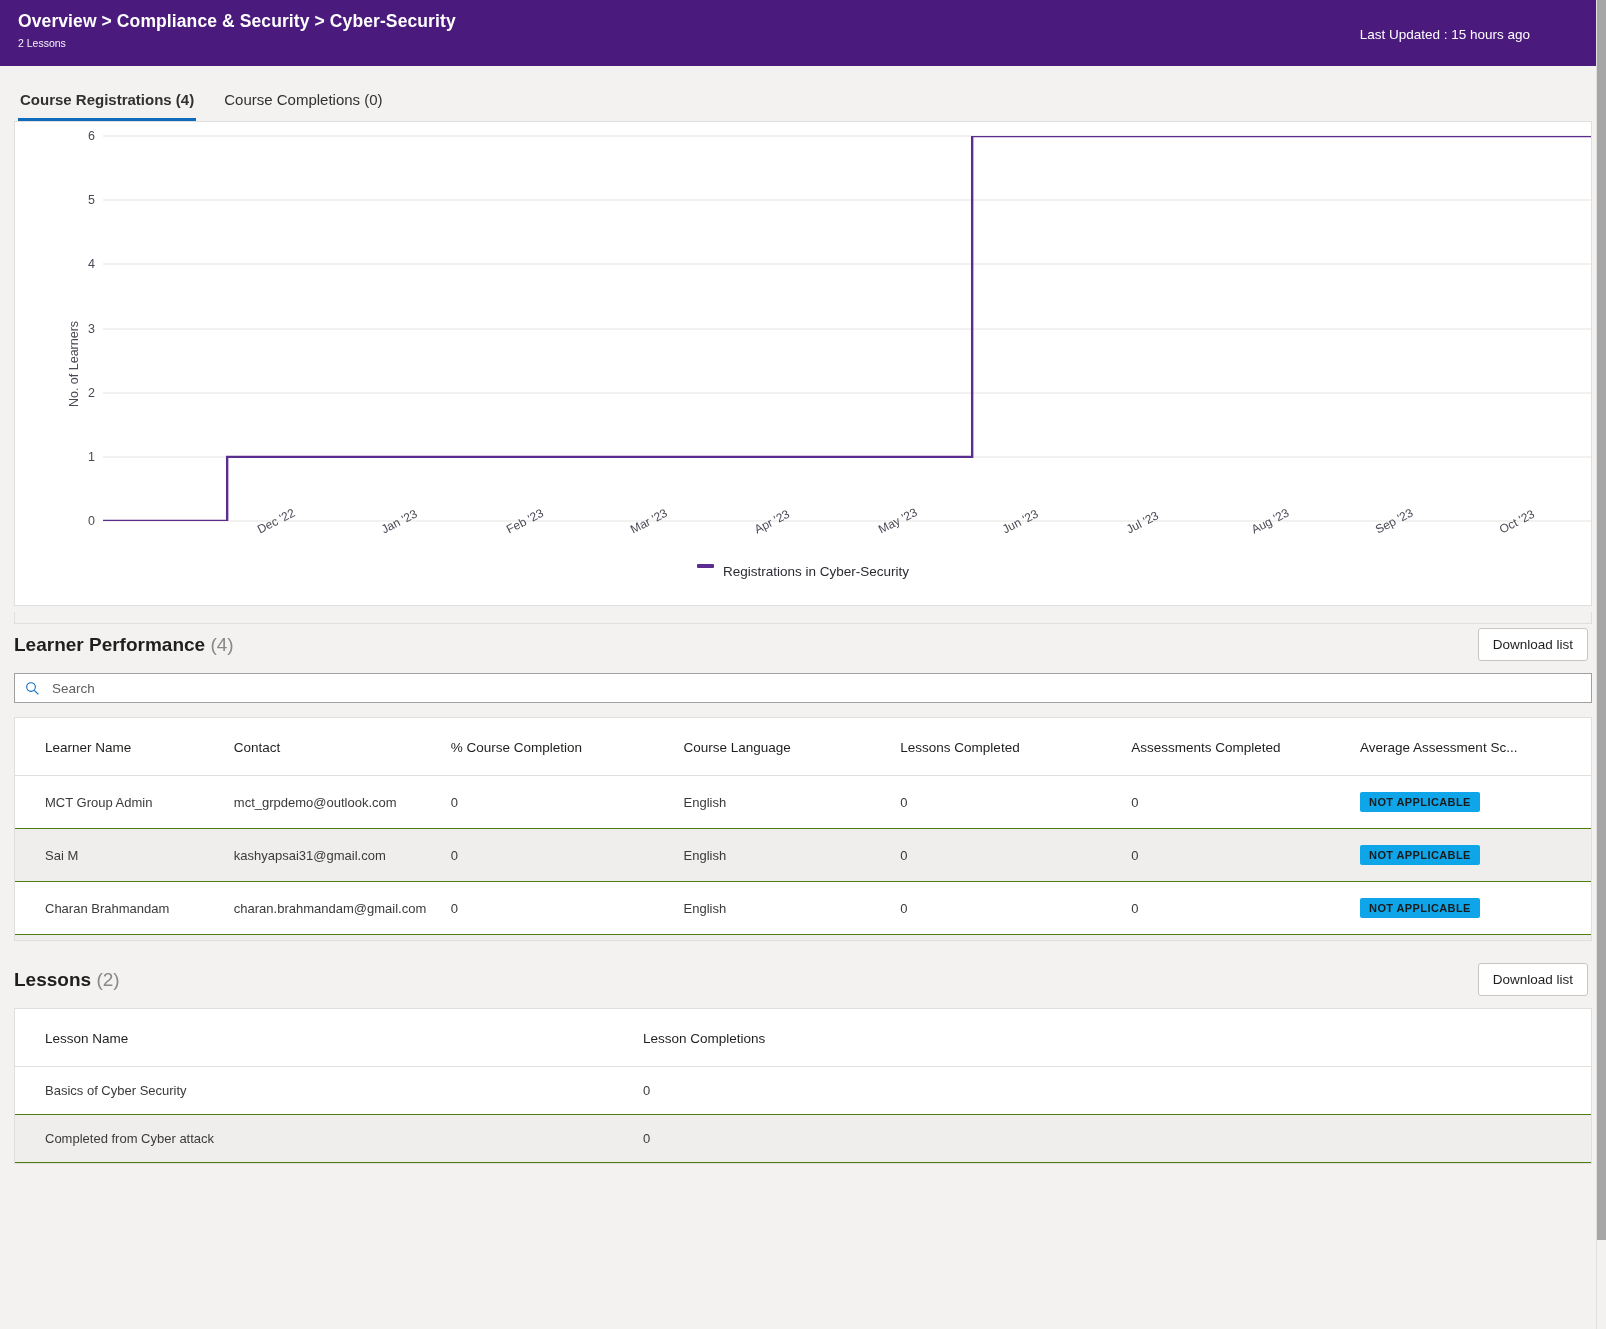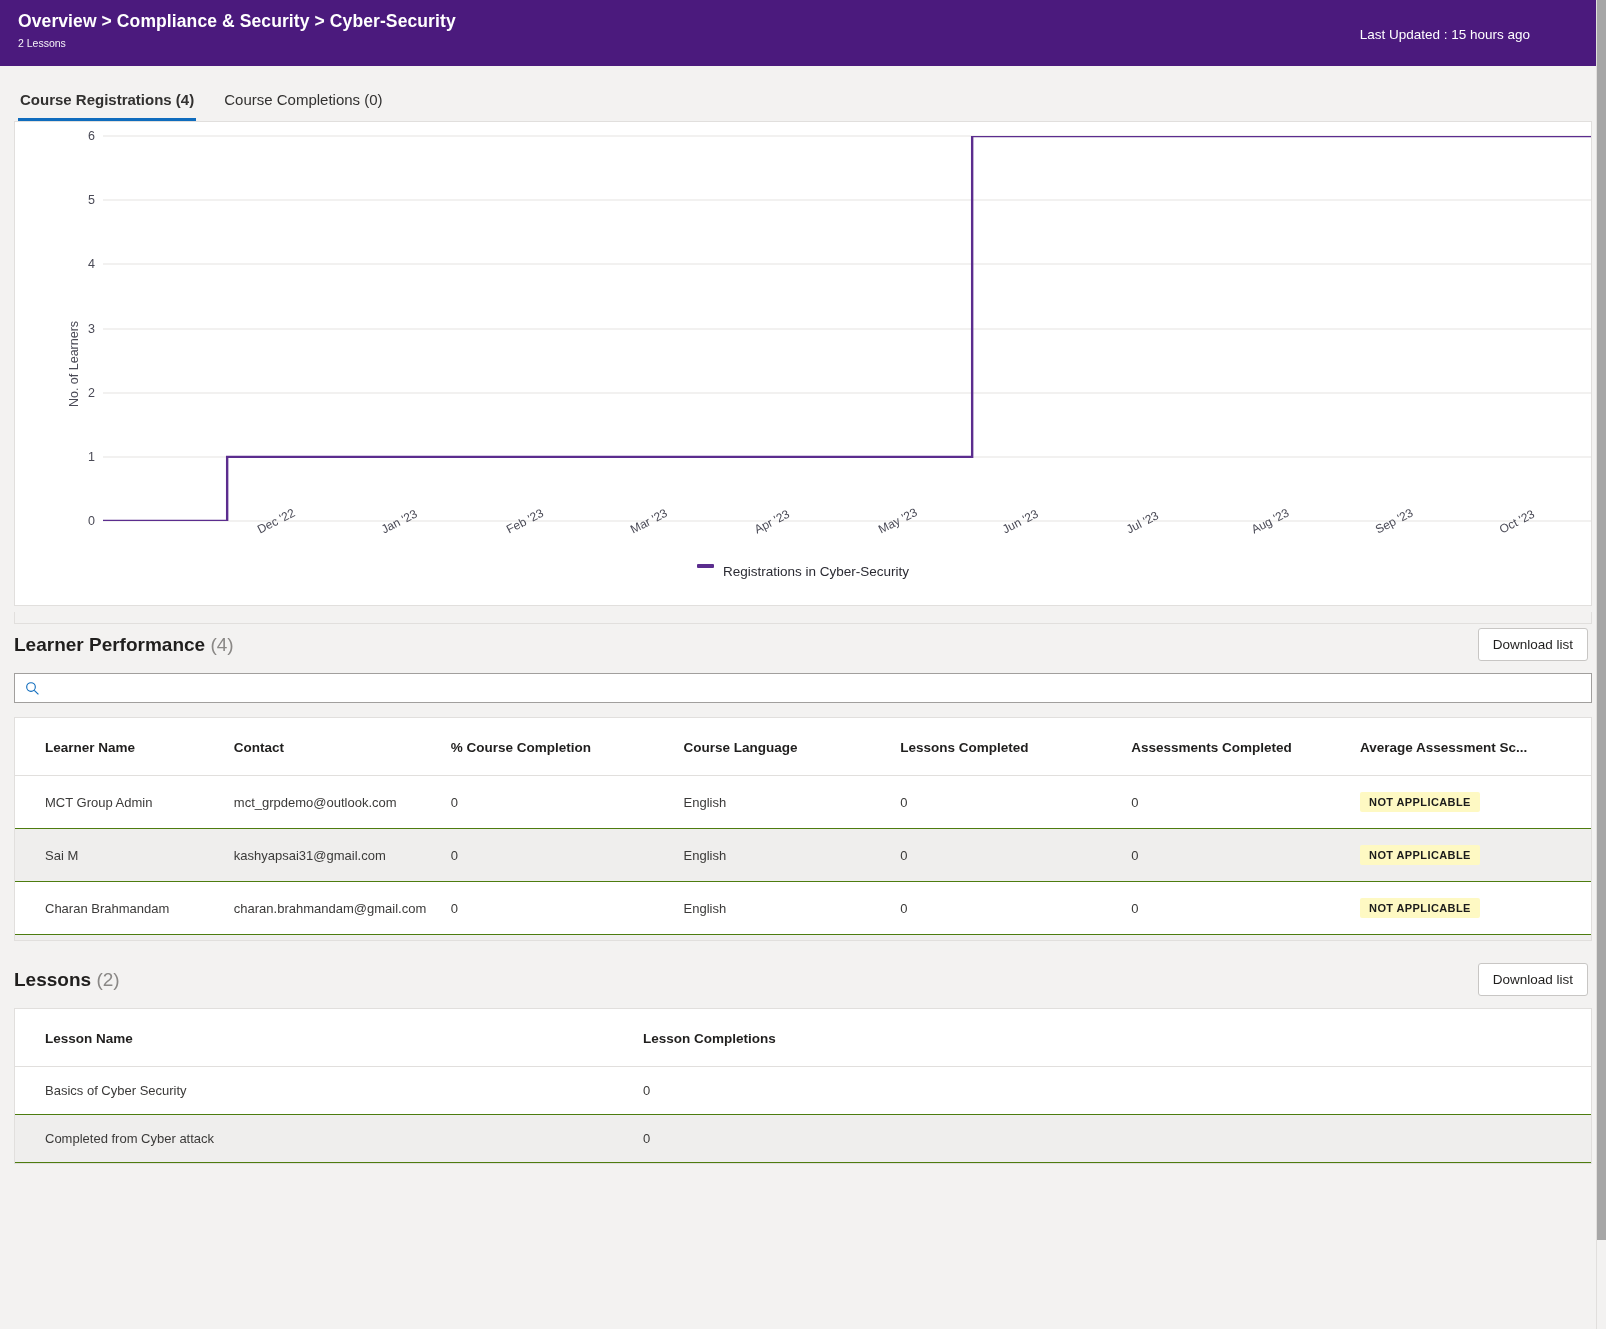--- a/index.html
+++ b/index.html
@@ -195,42 +195,42 @@
 
   .table-wrap {
     background: #ffffff;
     border: 1px solid #e1dfdd;
     overflow: hidden;
   }
   table { border-collapse: collapse; width: 100%; table-layout: fixed; }
   thead th {
     text-align: left;
     font-size: 13.5px;
-    font-weight: bold;
+    font-weight: normal;
     color: #201f1e;
     padding: 22px 0 20px 0;
     border-bottom: 1px solid #e1dfdd;
     white-space: nowrap;
     overflow: hidden;
     text-overflow: ellipsis;
     margin-left: 24px;
   }
   tbody td {
     font-size: 13px;
     color: #3b3a39;
     padding: 16px 0;
     border-bottom: 1px solid #4d7c0f;
     white-space: nowrap;
     overflow: hidden;
     text-overflow: ellipsis;
   }
   tbody tr:nth-child(even) { background: #efeeed; }
   .badge {
     display: inline-block;
-    background: #fef9c3;
+    background: #0ea5e9;
     color: #1b1b1b;
     font-size: 11px;
     font-weight: bold;
     letter-spacing: .4px;
     padding: 4px 9px;
     border-radius: 2px;
     white-space: nowrap;
   }
   
   .lp-c0 { width: 218px; padding-left: 30px !important; }
@@ -328,20 +328,21 @@
       <span class="section-count">(4)</span>
     </div>
     <button class="download-btn">Download list</button>
   </div>
 
   <div class="search-box">
     <svg width="15" height="15" viewBox="0 0 16 16">
       <circle cx="6.4" cy="6.4" r="4.6" fill="none" stroke="#0f6cbd" stroke-width="1.2"></circle>
       <line x1="9.9" y1="9.9" x2="14.3" y2="14.3" stroke="#0f6cbd" stroke-width="1.2"></line>
     </svg>
+    <input class="search-input" type="text" placeholder="Search" style="">
   </div>
 
   <div class="table-wrap">
     <div class="learner-table-clip">
       <table>
         <thead>
           <tr>
             <th class="lp-c0">Learner Name</th>
             <th class="lp-c1">Contact</th>
             <th class="lp-c2">% Course Completion</th>

